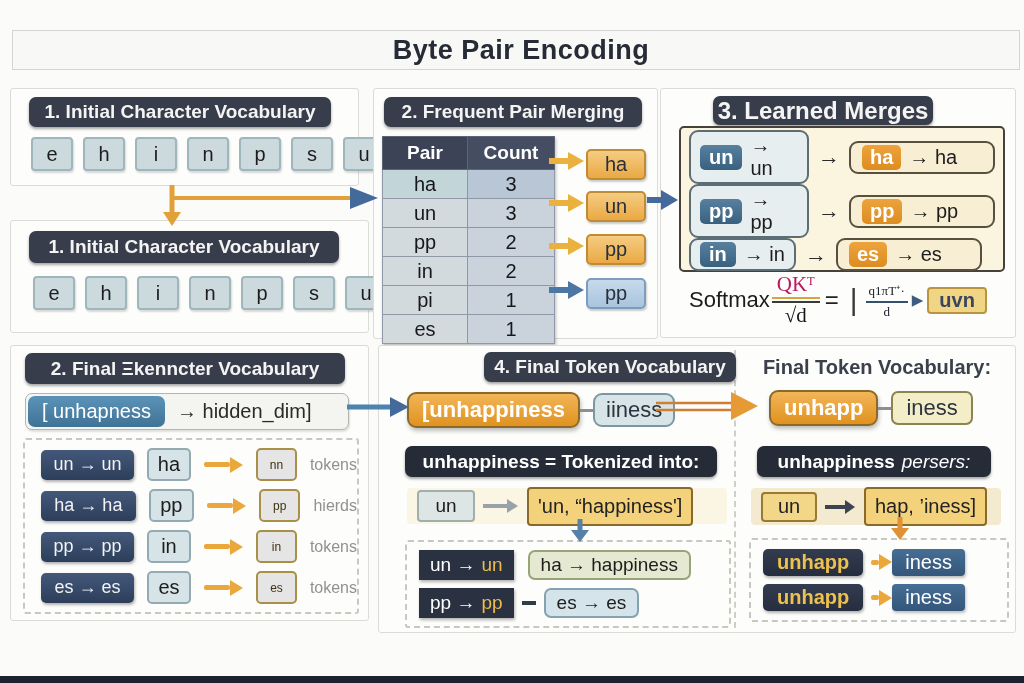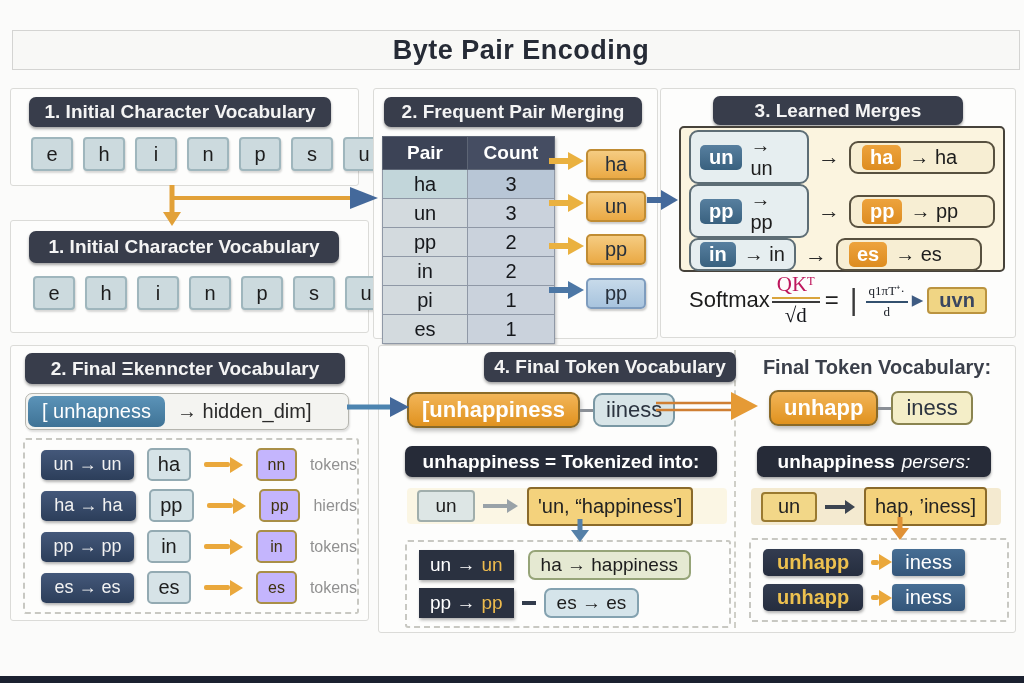--- a/index.html
+++ b/index.html
@@ -68,22 +68,22 @@
   .embed-out { font-size:20px; color:#2a2a2a; padding-right:8px; }
 
   .dashedbox { position:absolute; border:2px dashed #c8c8c2; border-radius:3px;
                display:flex; flex-direction:column; justify-content:space-evenly; }
   .erow { display:flex; align-items:center; gap:13px; padding-left:16px; }
   .chip-navy { width:106px; height:30px; background:linear-gradient(180deg,#44587a,#2c3e5a); color:#f2f2f2;
                font-size:18px; border-radius:5px; display:flex; align-items:center; justify-content:center;
                box-shadow:1px 2px 3px rgba(0,0,0,.3); }
   .srcbox { width:46px; height:29px; background:#d6e3e7; border:2px solid #93aab2; border-radius:5px;
             display:flex; align-items:center; justify-content:center; font-size:20px; color:#1d1d1d; }
-  .dstbox { width:42px; height:29px; background:#c4b5fd; border:2px solid #a98f47; border-radius:5px;
-            display:flex; align-items:center; justify-content:center; font-size:16px; color:#40320f; }
+  .dstbox { width:42px; height:29px; background:#e5e5e5; border:2px solid #a98f47; border-radius:5px;
+            display:flex; align-items:center; justify-content:center; font-size:12px; color:#40320f; }
   .note { font-size:16px; color:#919191; }
 
   .arr-o { display:inline-block; width:26px; height:5px; background:#eaa83c; border-radius:2px;
            position:relative; flex:none; margin-right:13px; }
   .arr-o::after { content:""; position:absolute; left:100%; top:50%; margin-top:-8px;
                   border-left:13px solid #eaa83c; border-top:8px solid transparent; border-bottom:8px solid transparent; }
   .arr-o.sm { width:8px; }
   .arr-g { display:inline-block; width:24px; height:4px; background:#99a2a8; position:relative; flex:none; margin-right:12px; }
   .arr-g::after { content:""; position:absolute; left:100%; top:50%; margin-top:-7px;
                   border-left:11px solid #99a2a8; border-top:7px solid transparent; border-bottom:7px solid transparent; }
@@ -192,21 +192,21 @@
       </tr>
     </tbody>
       </table>
     <div class="tok tok-o" style="left:212px;top:60px;">ha</div>
     <div class="tok tok-o" style="left:212px;top:102px;">un</div>
     <div class="tok tok-o" style="left:212px;top:145px;">pp</div>
     <div class="tok tok-b" style="left:212px;top:189px;">pp</div>
   </div>
 
   <div class="panel" style="left:660px;top:88px;width:354px;height:248px;">
-    <div class="hdr" style="left:52px;top:7px;width:250px;height:29px;font-size:19px;">3. Learned Merges</div>
+    <div class="hdr" style="left:52px;top:7px;width:220px;height:29px;font-size:24px;">3. Learned Merges</div>
     <div class="lmbox" style="left:18px;top:37px;width:306px;height:138px;">
       <div class="lmrow">
         <div class="lm-left">
           <span class="chip-blue">un</span>
           <span>→ un</span>
         </div>
         <span class="lm-mid">→</span>
         <div class="lm-right">
           <span class="chip-orange">ha</span>
           <span>→ ha</span>

